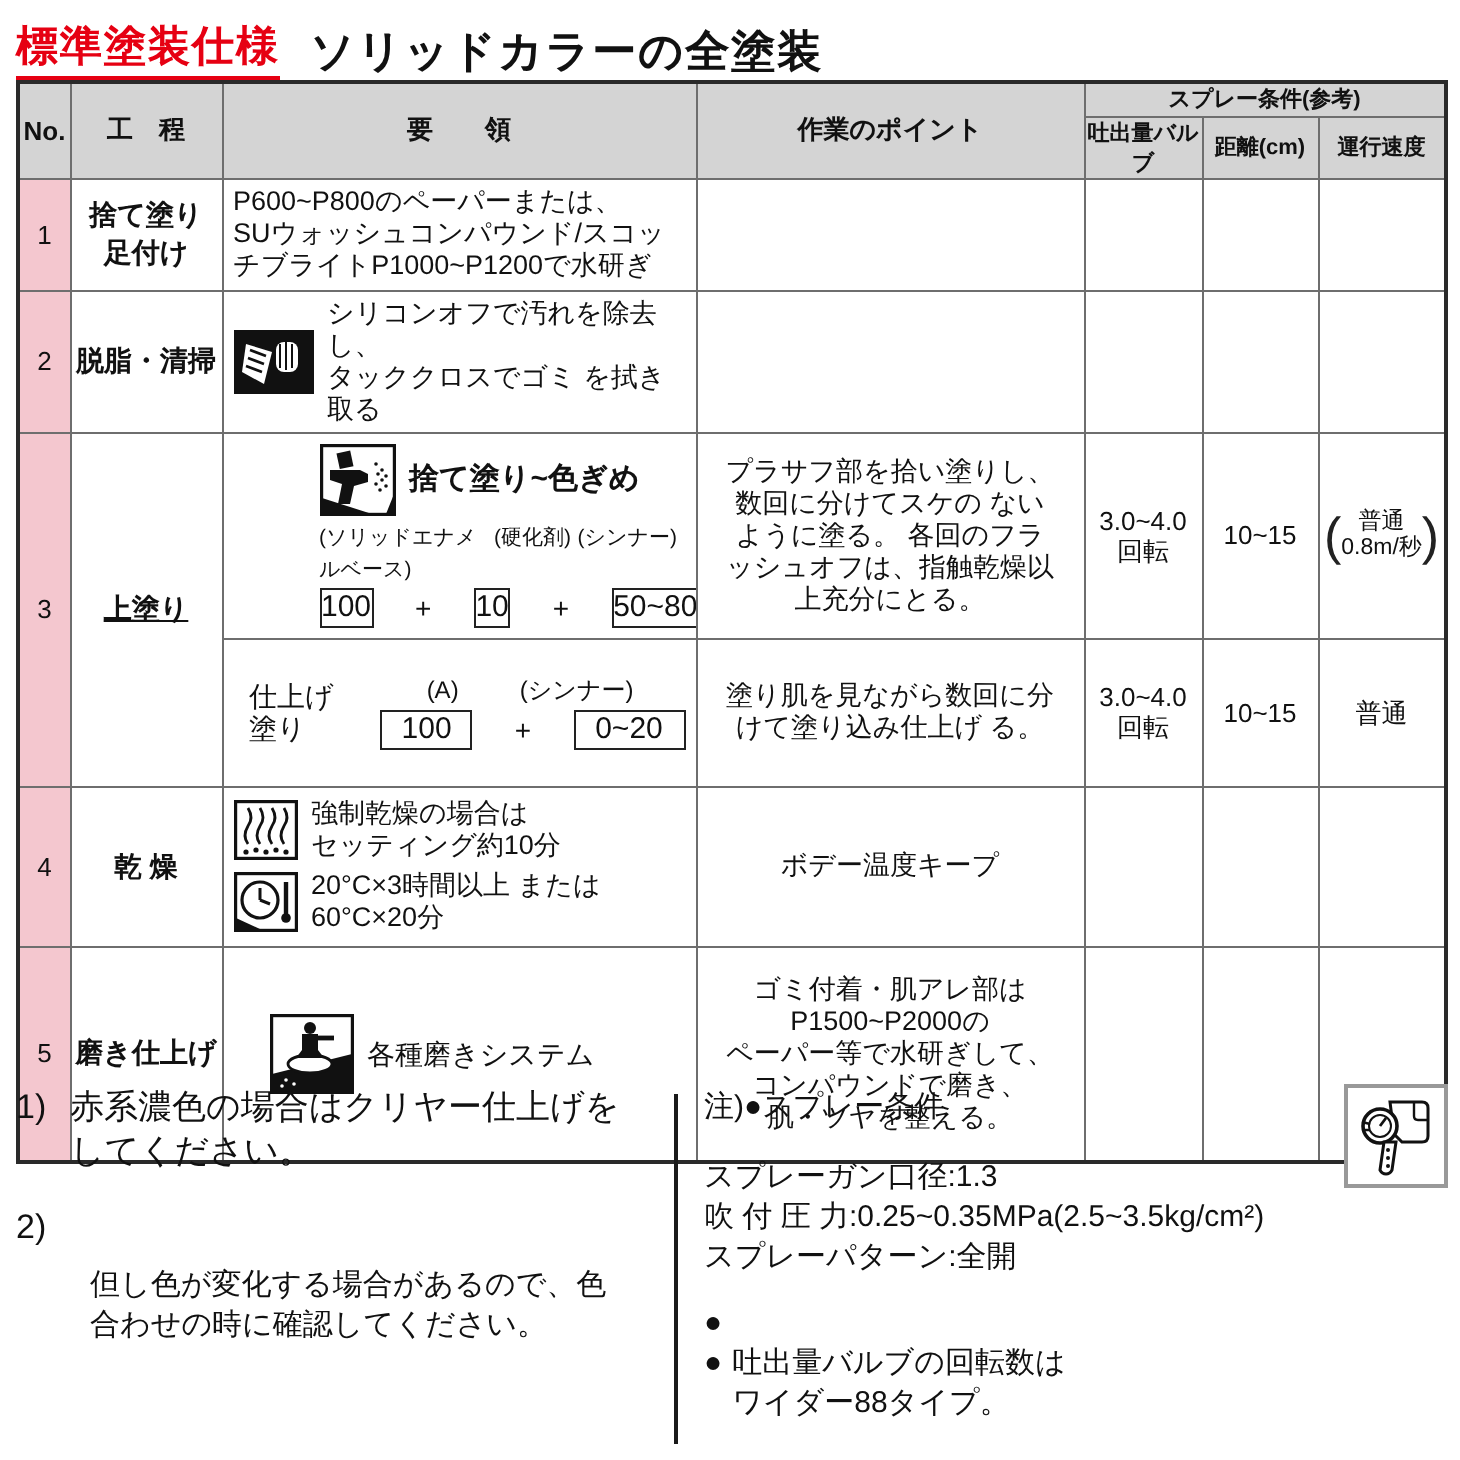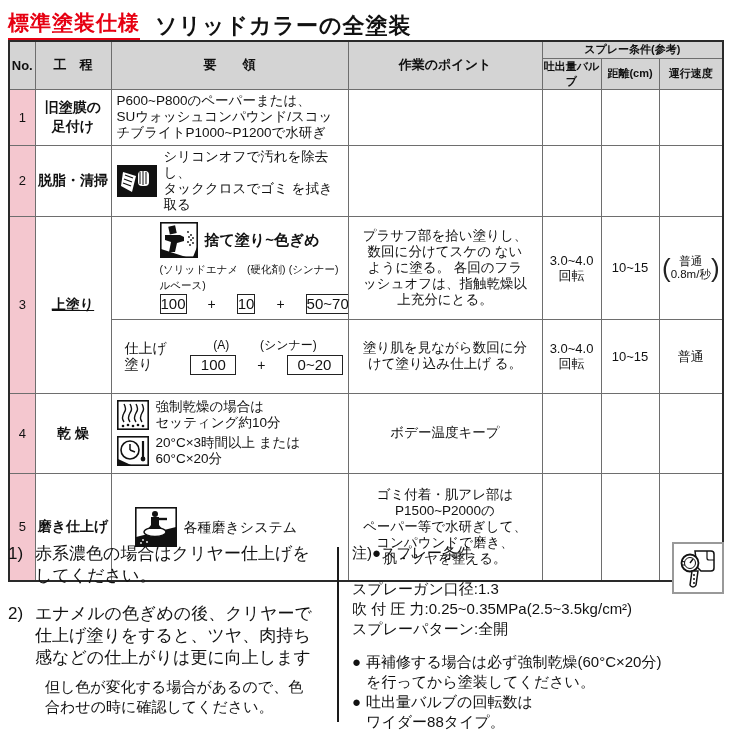--- a/index.html
+++ b/index.html
@@ -108,21 +108,21 @@
       <tr class="h2">
         <th class="sm">吐出量バルブ</th>
         <th class="sm">距離(cm)</th>
         <th class="sm">運行速度</th>
       </tr>
     </thead>
     <tbody>
 
       <tr class="r1">
         <td class="no">1</td>
-        <td class="proc pre">旧塗膜の
+        <td class="proc pre">捨て塗り
 足付け</td>
         <td class="ryo pre">P600~P800のペーパーまたは、
 SUウォッシュコンパウンド/スコッ
 チブライトP1000~P1200で水研ぎ</td>
         <td class="pts"></td>
         <td class="spray"></td>
           <td class="spray"></td>
           <td class="spray"></td>
       </tr>
 
@@ -182,21 +182,21 @@
             <div class="mix-labels">
               <span class="l0">(ソリッドエナメルベース)</span>
               <span class="l1">(硬化剤)</span>
               <span class="l2">(シンナー)</span>
             </div>
             <div class="mix-boxes">
               <span class="nbox w46">100</span>
               <span class="plus">+</span>
               <span class="nbox w36">10</span>
               <span class="plus">+</span>
-              <span class="nbox w64">50~70</span>
+              <span class="nbox w64">50~80</span>
               <span class="mix-suffix">(A)</span>
             </div>
           </div>
         </td>
         <td class="pts pre">プラサフ部を拾い塗りし、
 数回に分けてスケの ない
 ように塗る。 各回のフラ
 ッシュオフは、指触乾燥以
 上充分にとる。</td>
         <td class="spray pre">3.0~4.0
@@ -321,23 +321,20 @@
   </table>
 
   <div class="foot-left">
     <div class="fnote">
       <span class="marker">1)</span>
       <span class="pre">赤系濃色の場合はクリヤー仕上げを
 してください。</span>
     </div>
     <div class="fnote" style="margin-bottom:8px;">
       <span class="marker">2)</span>
-      <span class="pre">エナメルの色ぎめの後、クリヤーで
-仕上げ塗りをすると、ツヤ、肉持ち
-感などの仕上がりは更に向上します</span>
     </div>
     <div class="fnote2b pre">但し色が変化する場合があるので、色
 合わせの時に確認してください。</div>
   </div>
 
   <div class="foot-divider"></div>
 
   <div class="foot-right">
     <div class="gun-box">
       <svg width="42" height="42" viewBox="0 0 42 42">
@@ -354,22 +351,20 @@
           </g>
         <path d="M4 14 l4 1 M4 18 l4 0" stroke="#111" stroke-width="1.2"></path>
       </svg>
     </div>
     <div class="note-head">注)●スプレー条件</div>
     <div class="specs pre">スプレーガン口径:1.3
 吹 付 圧 力:0.25~0.35MPa(2.5~3.5kg/cm²)
 スプレーパターン:全開</div>
     <div class="fbullet">
       <span class="bmark">●</span>
-      <span class="pre">再補修する場合は必ず強制乾燥(60°C×20分)
-を行ってから塗装してください。</span>
     </div>
     <div class="fbullet">
       <span class="bmark">●</span>
       <span class="pre">吐出量バルブの回転数は
 ワイダー88タイプ。</span>
     </div>
   </div>
 
 </div>
 

